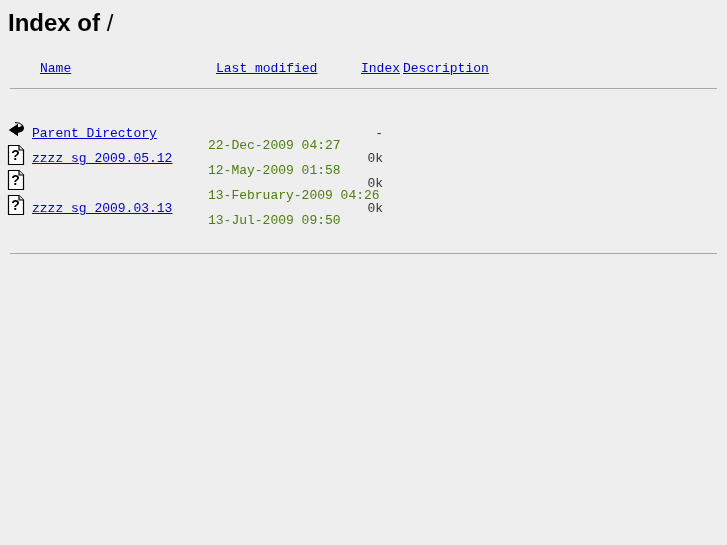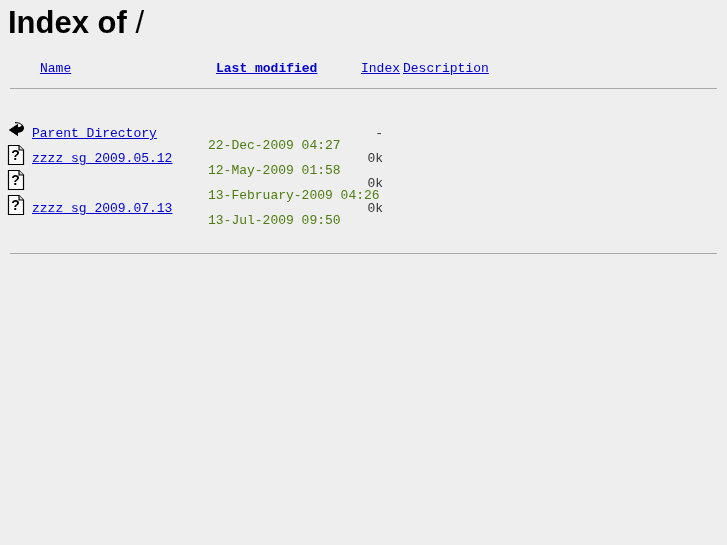--- a/index.html
+++ b/index.html
@@ -22,21 +22,21 @@
     height: 545px;
     box-sizing: border-box;
     padding: 0;
   }
   h1.page-title {
     position: absolute;
     left: 8px;
     top: 8px;
     margin: 0;
     font-family: "Liberation Sans", sans-serif;
-    font-size: 31px;
+    font-size: 24px;
     font-weight: bold;
     letter-spacing: 0px;
     line-height: 30px;
     color: #000000;
     white-space: pre;
   }
   h1.page-title .slash {
     font-weight: normal;
   }
   .listing {
@@ -56,21 +56,21 @@
     position: absolute;
     top: 0;
     color: #0000cc;
     text-decoration: underline;
     white-space: pre;
     font-family: "Liberation Mono", monospace;
     font-size: 13px;
     cursor: pointer;
   }
   .hdr-name { left: 32px; }
-  .hdr-modified { left: 208px; font-weight: bold; }
+  .hdr-modified { left: 208px; }
   .hdr-size { left: 353px; }
   .hdr-desc { left: 395px; }
 
   hr.rule {
     position: absolute;
     left: 10px;
     width: 707px;
     height: 0;
     margin: 0;
     border: 0;
@@ -189,21 +189,21 @@
         <span class="cell cell-desc"></span>
       </div>
       <div class="row">
         <span class="icon">
           <svg width="20" height="22" viewBox="0 0 20 22">
             <path d="M2.5 1.5 L13 1.5 L17.5 6 L17.5 20.5 L2.5 20.5 Z" fill="#ffffff" stroke="#000000" stroke-width="1.2"></path>
             <path d="M13 1.5 L13 6 L17.5 6" fill="#d9d9d9" stroke="#000000" stroke-width="1.2"></path>
             <text x="9.6" y="16" font-family="Liberation Sans, sans-serif" font-size="14" font-weight="bold" fill="#000000" text-anchor="middle">?</text>
           </svg>
         </span>
-        <a class="cell cell-name">zzzz_sg_2009.07.13</a>
+        <a class="cell cell-name">zzzz_sg_2009.03.13</a>
         <span class="cell cell-modified">13-Jul-2009 09:50</span>
         <span class="cell cell-size">0k</span>
         <span class="cell cell-desc"></span>
       </div>
     </div>
 
   <hr class="rule rule-bottom">
 
 </div>
 

